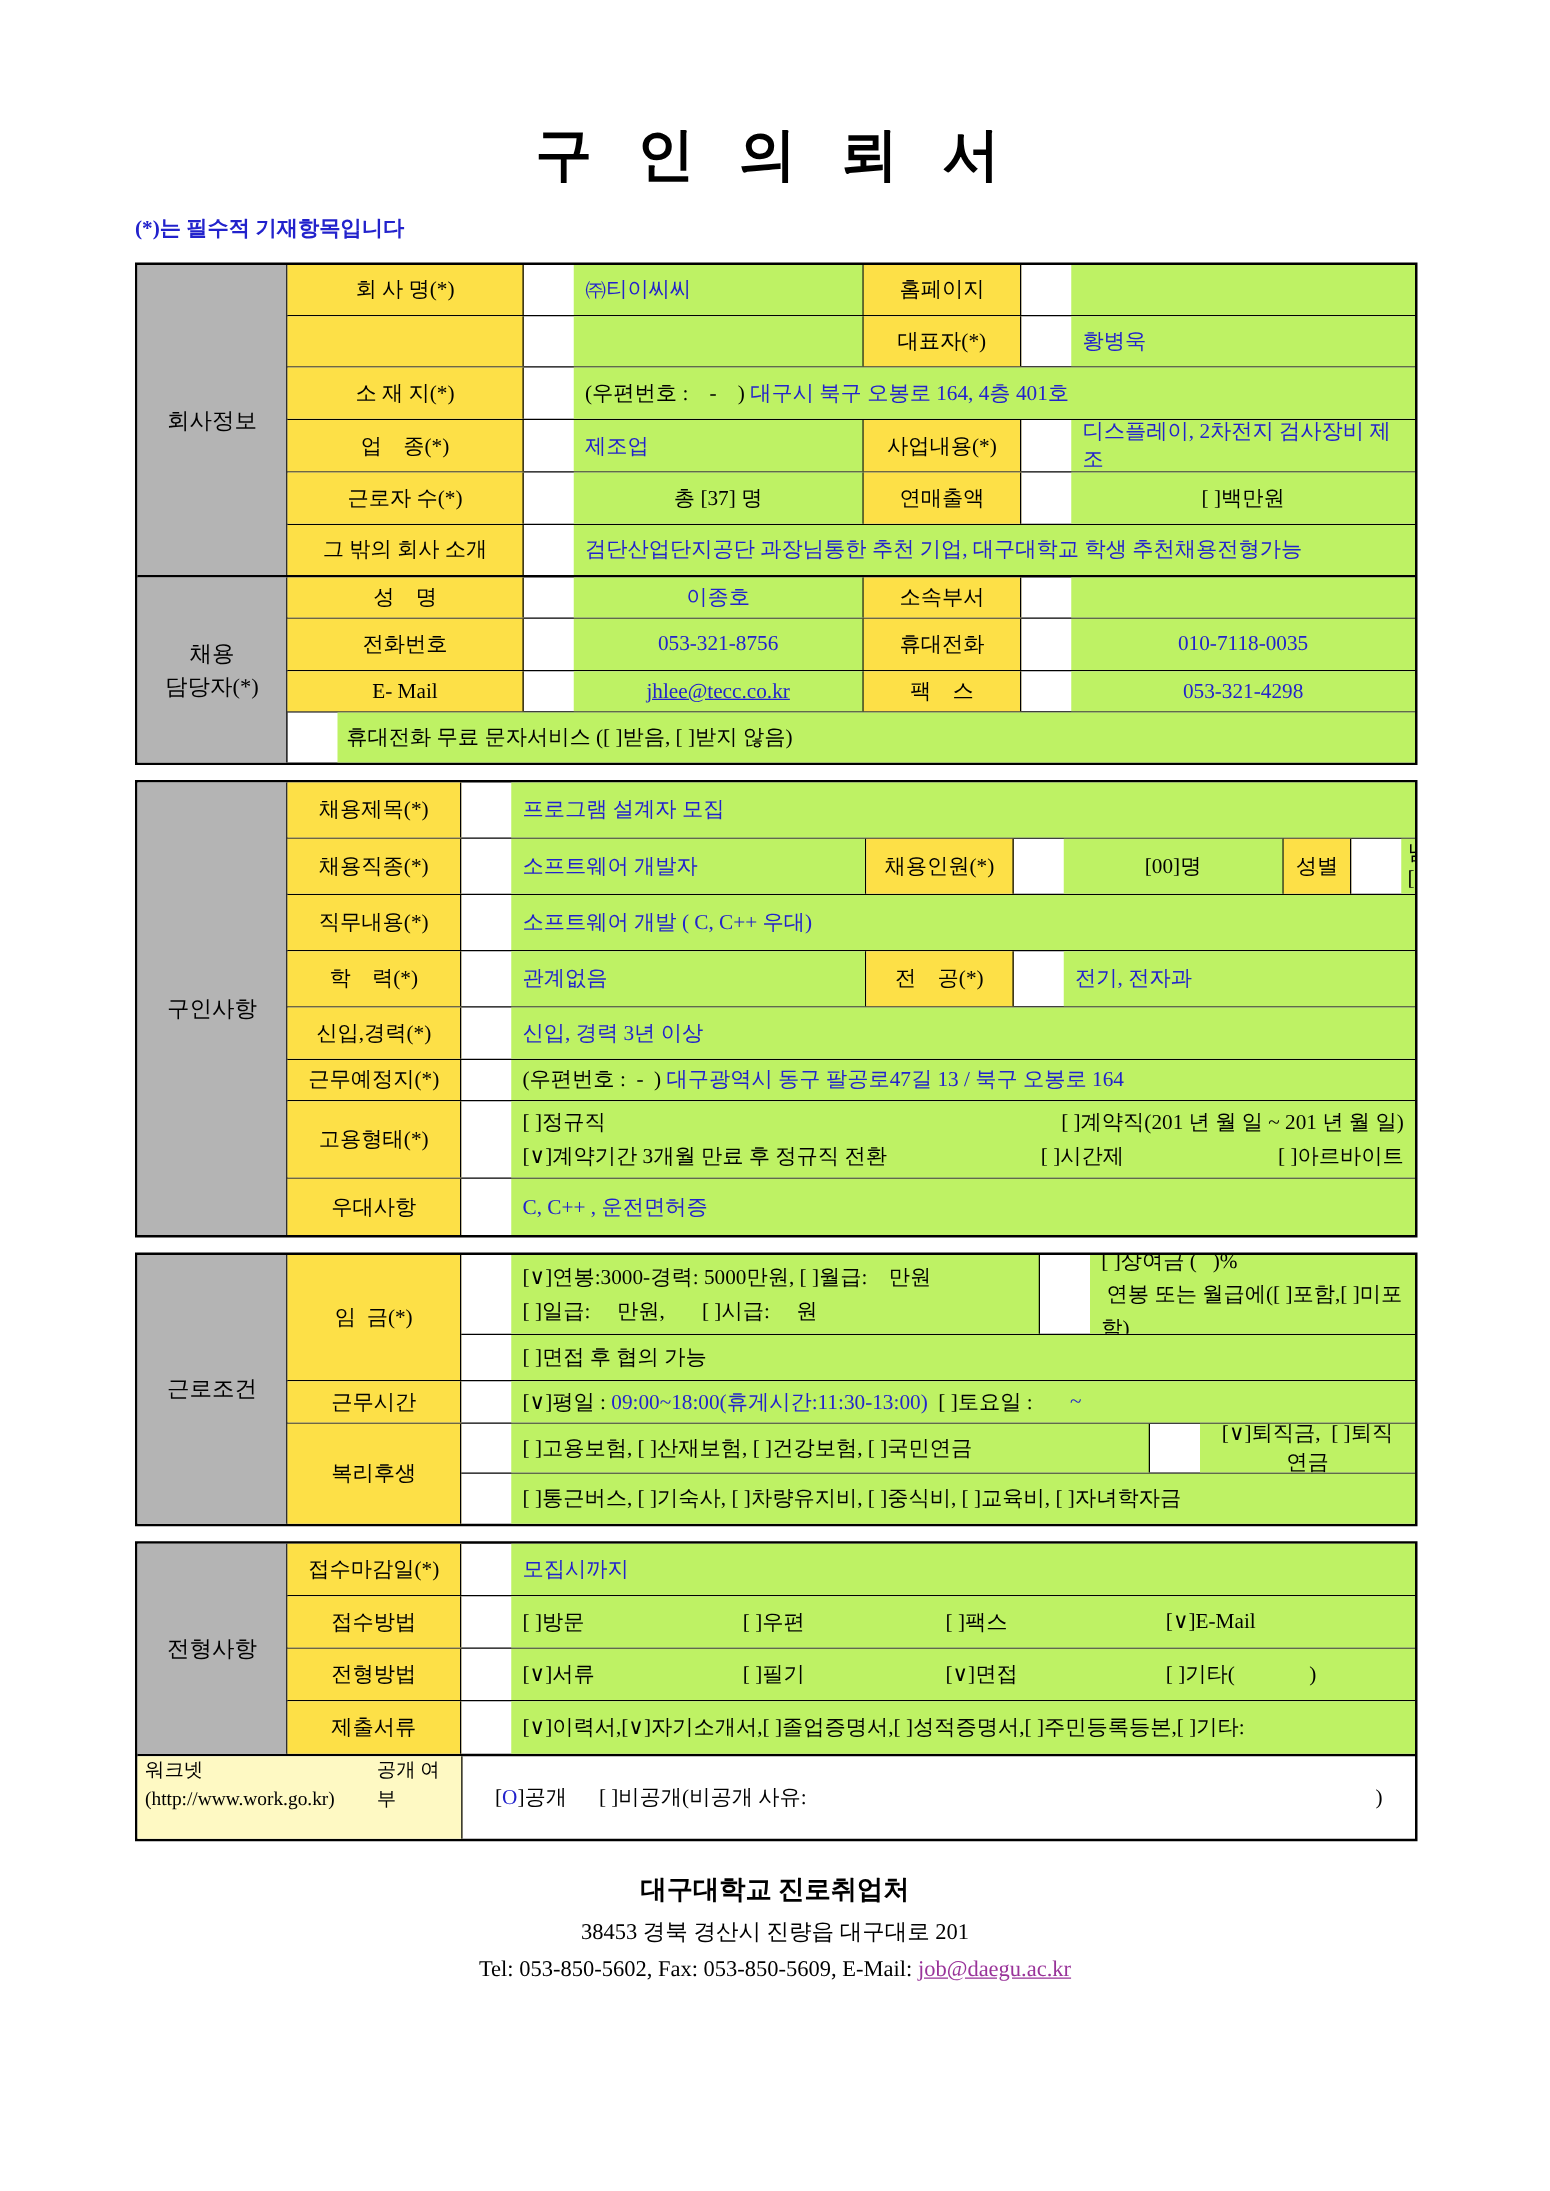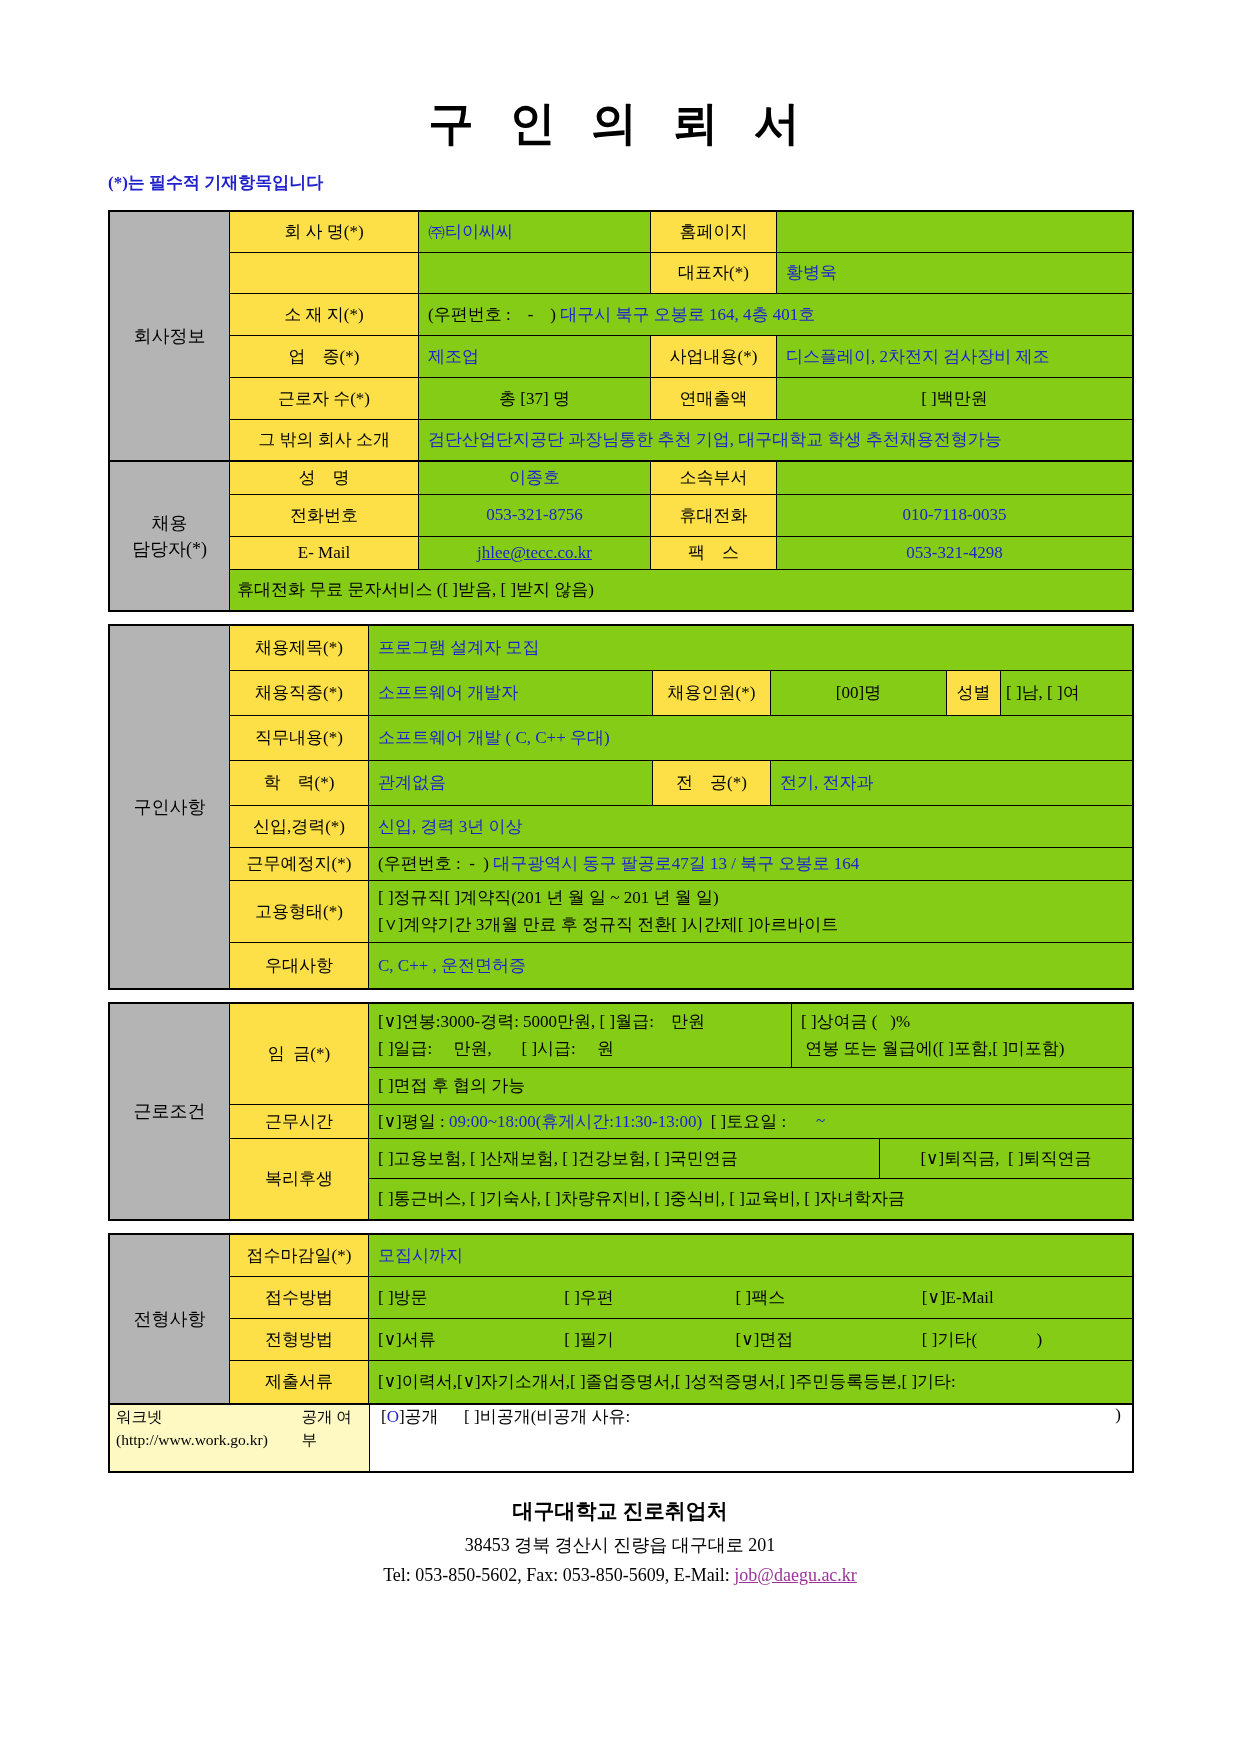--- a/index.html
+++ b/index.html
@@ -16,39 +16,39 @@
   .sec{width:120px;flex:0 0 120px;background:#b4b4b4;border-right:1px solid #000;
        display:flex;flex-direction:column;align-items:center;justify-content:center;
        font-size:18px;line-height:1.45;box-sizing:border-box;}
   .rows{flex:1;min-width:0;}
   .row{display:flex;border-bottom:1px solid #000;box-sizing:border-box;}
   .rows .row:last-child,.rowgrp-rows .srow:last-child{border-bottom:none;}
   .c{display:flex;align-items:center;border-right:1px solid #000;box-sizing:border-box;
      padding:0 9px;min-width:0;overflow:hidden;}
   .row .c:last-child{border-right:none;}
   .lbl{background:#fde047;justify-content:center;text-align:center;}
-  .val{background:#84cc16;}
+  .val{background:#bef264;margin-left:40px;}
   .ctr{justify-content:center;text-align:center;}
   .grow{flex:1;}
   .blue{color:var(--blue);}
   a.bluelink{color:var(--blue);text-decoration:underline;}
   a.purplelink{color:var(--purple);text-decoration:underline;}
   .h41{height:41px;}.h42{height:42px;}.h43{height:33px;}.h45{height:45px;}
   .h40{height:40px;}.h36{height:36px;}.h62{height:62px;}.h64{height:64px;}.h66{height:66px;}
   .two-line{flex-direction:column;align-items:stretch;justify-content:center;line-height:1.6;}
-  .line-sb{display:flex;font-family:Liberation Serif, serif;}
+  .line-sb{display:flex;justify-content:space-between;}
   .rowgrp{display:flex;border-bottom:1px solid #000;}
   .rowgrp:last-child{border-bottom:none;}
   .rowgrp-rows{flex:1;min-width:0;display:flex;flex-direction:column;}
   .srow{display:flex;border-bottom:1px solid #000;box-sizing:border-box;}
   .opt-grid{flex:1;display:grid;grid-template-columns:25% 23% 25% 27%;align-items:center;}
   .wk-hdr{width:260px;flex:0 0 260px;background:#fef9c3;border-right:1px solid #000;
           display:flex;justify-content:center;padding:0 6px;
           font-size:15.5px;line-height:1.5;box-sizing:border-box;}
-  .wk-val{flex:1;display:flex;align-items:flex-start;justify-content:space-between;padding:0 11px;}
+  .wk-val{flex:1;display:flex;align-items:center;justify-content:space-between;padding:0 26px;}
   .footer{text-align:center;margin-top:28px;line-height:1.0;}
   .footer .org{font-size:21px;font-weight:bold;}
   .footer .addr{font-size:18px;margin-top:14px;}
   .footer .tel{font-size:18px;margin-top:12px;}
   
   .w-b1{width:189px;flex:0 0 189px;}
   .w-c1{width:232px;flex:0 0 232px;}
   .w-d1{width:126px;flex:0 0 126px;}
   
   .w-b2{width:139px;flex:0 0 139px;}

